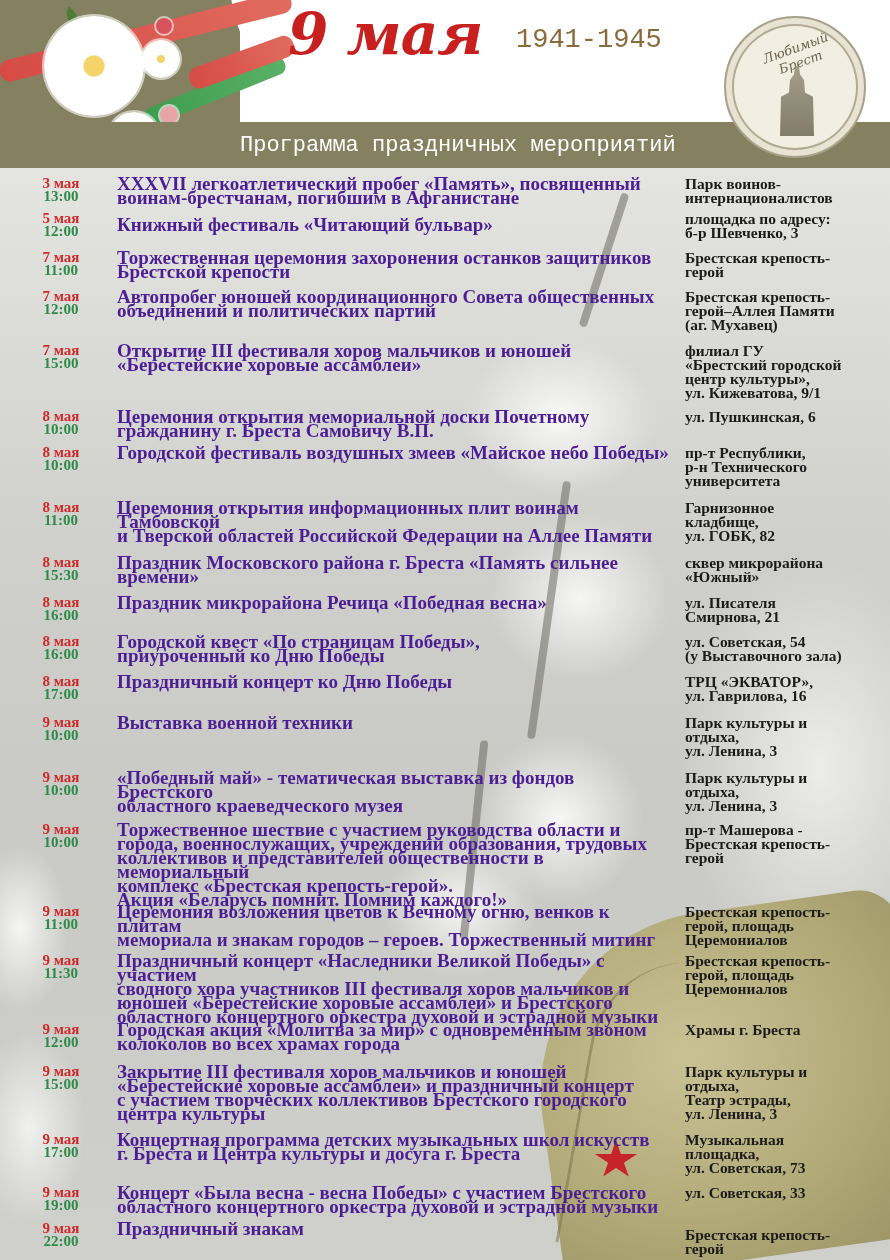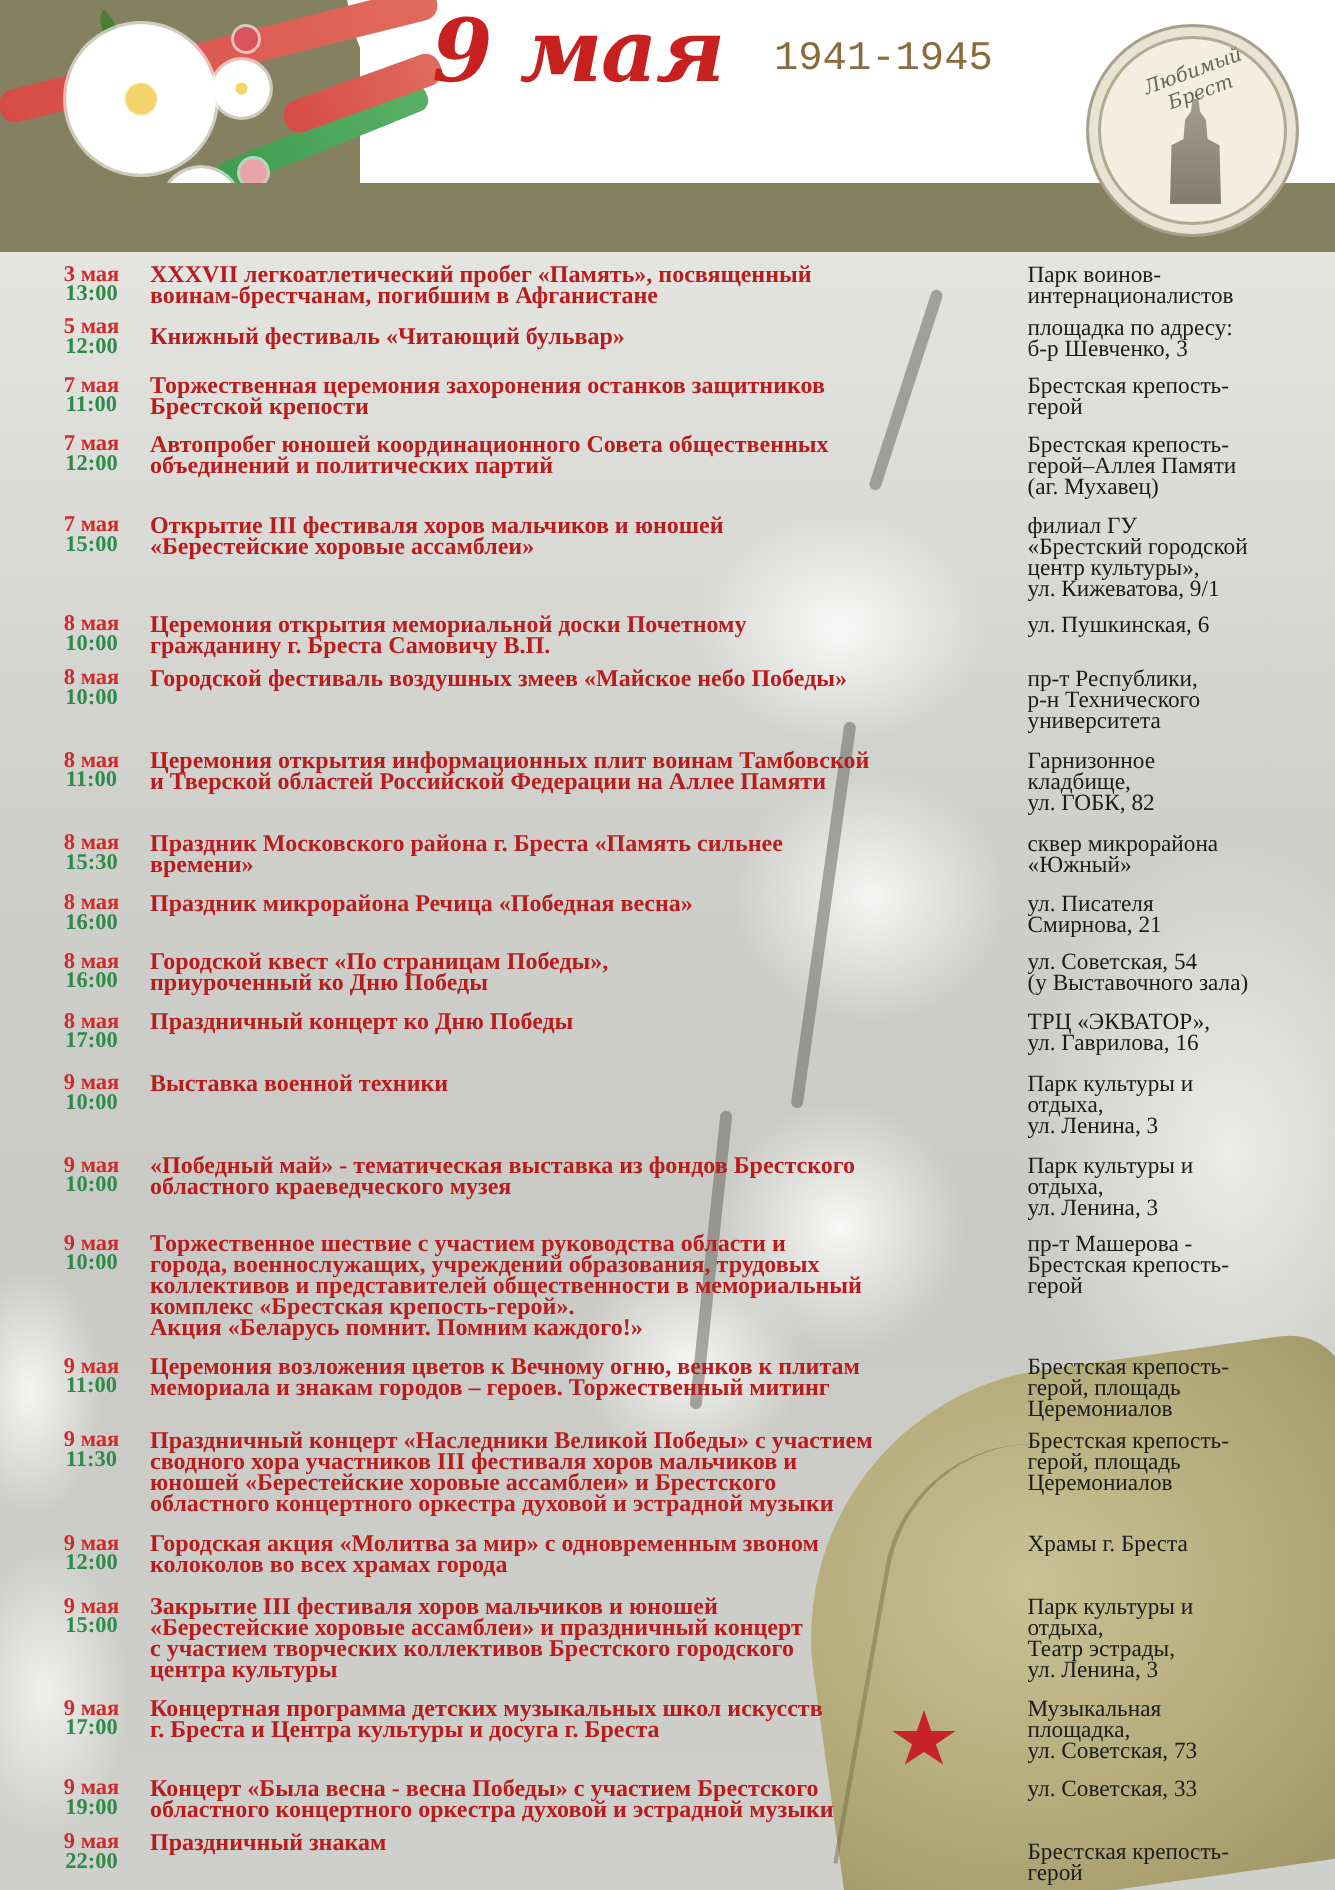--- a/index.html
+++ b/index.html
@@ -122,27 +122,27 @@
   
   .events { position: absolute; left: 0; top: 0; width: 890px; height: 960px; }
   .ev { position: absolute; left: 0; width: 890px; }
   .ev-date {
     position: absolute; left: 22px; width: 78px; text-align: center;
     font-family: "Liberation Serif", serif; font-weight: bold; font-size: 15px; line-height: 13px;
   }
   .ev-day { color: #cf2a2a; display: block; }
   .ev-time { color: #2e8a49; display: block; }
   .ev-title {
-    position: absolute; left: 100px; width: 556px;
-    font-family: "Liberation Serif", serif; font-weight: bold; font-size: 16px; line-height: 14px;
-    color: #b91c1c; white-space: pre-line;
+    position: absolute; left: 117px; width: 556px;
+    font-family: "Liberation Serif", serif; font-weight: bold; font-size: 19px; line-height: 14px;
+    color: #4c1d95; white-space: pre-line;
   }
   .ev-place {
     position: absolute; left: 685px; width: 200px;
-    font-family: "Liberation Serif", serif; font-weight: normal; font-size: 15.5px; line-height: 14px;
+    font-family: "Liberation Serif", serif; font-weight: bold; font-size: 15.5px; line-height: 14px;
     color: #1b1b1b; white-space: pre-line;
   }
 </style>
 </head>
 <body>
 
 <div class="bg"></div>
 <div class="stem" style="left:600px;top:190px;height:140px;transform:rotate(18deg);"></div>
 <div class="stem" style="left:545px;top:480px;height:260px;transform:rotate(8deg);"></div>
 <div class="stem" style="left:470px;top:740px;height:200px;transform:rotate(6deg);"></div>
@@ -161,20 +161,21 @@
   <div class="flower" style="left:44px;top:16px;width:100px;height:100px;"></div>
   <div class="flower" style="left:142px;top:40px;width:38px;height:38px;"></div>
   <div class="flower" style="left:110px;top:112px;width:48px;height:42px;"></div>
   <div class="flower" style="left:160px;top:106px;width:18px;height:18px;background:#e8a4a8;"></div>
   <div class="flower" style="left:156px;top:18px;width:16px;height:16px;background:#d9535c;"></div>
 
   <div class="header-bar"></div>
 
   <div class="title-9may">9 мая</div>
   <div class="title-years">1941-1945</div>
+  <div class="subtitle">Программа праздничных мероприятий</div>
 
   <div class="logo">
     <div class="logo-text">Любимый Брест</div>
     <div class="logo-church"></div>
   </div>
 </div>
 
 <div class="events">
   <div class="ev" style="top:177px;">
     <div class="ev-date">

